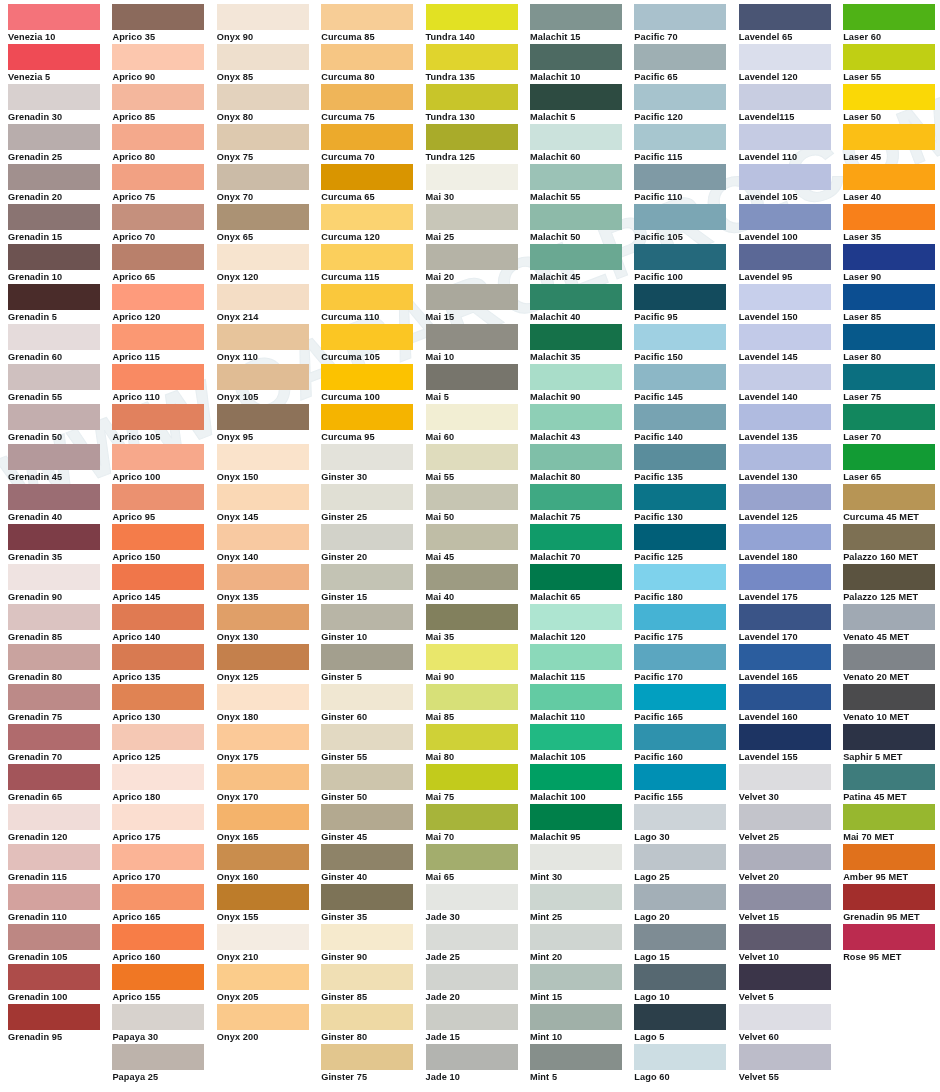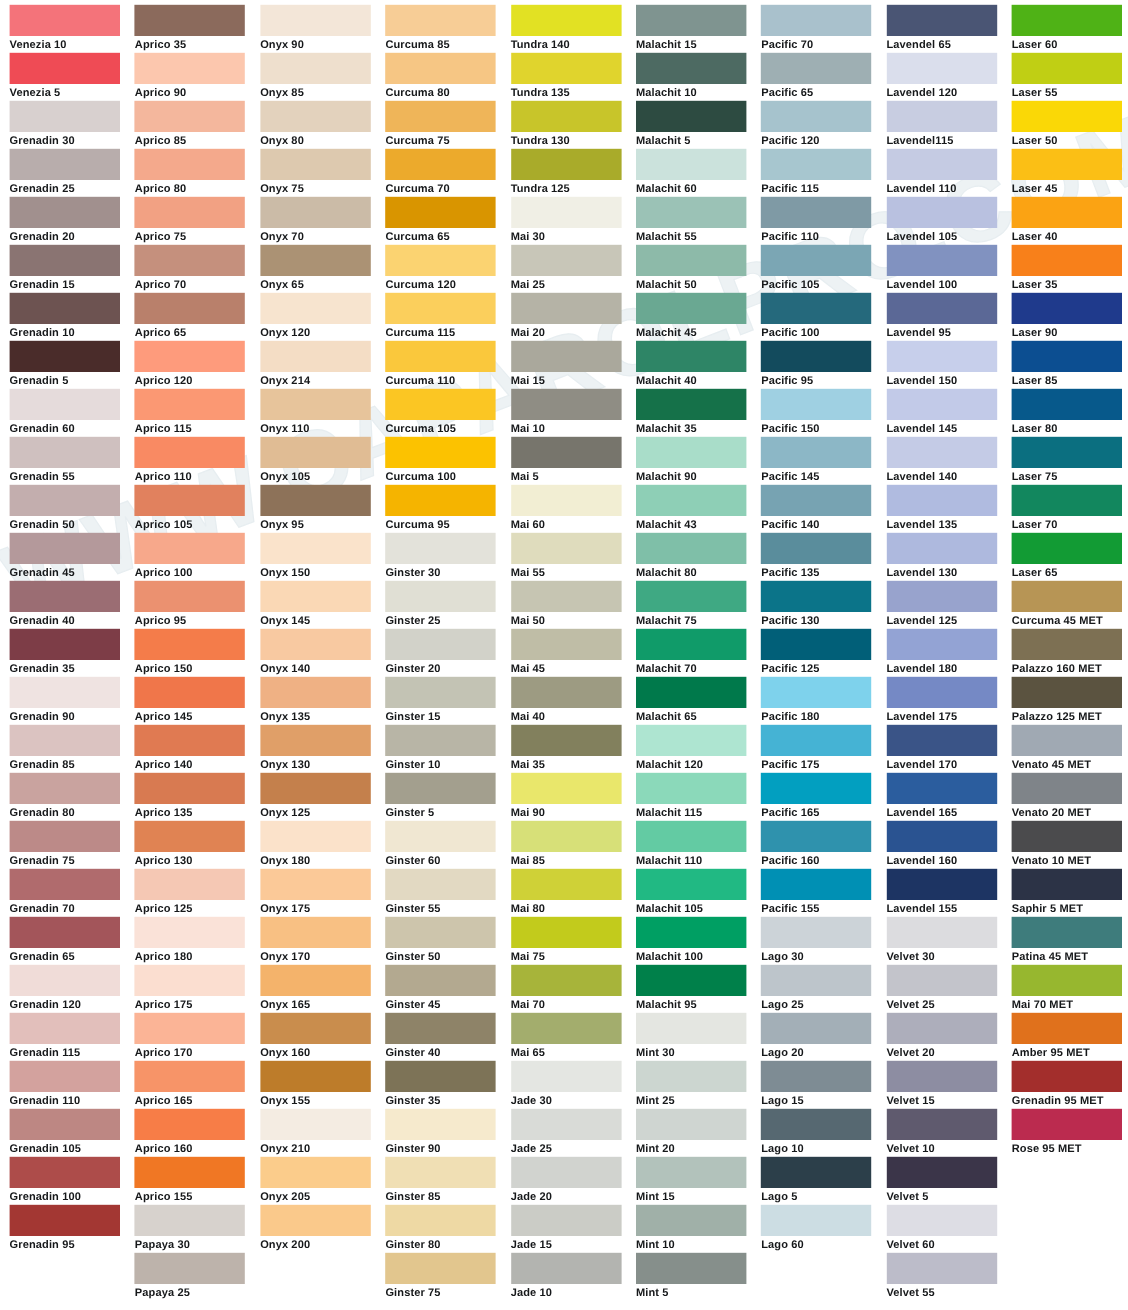--- a/index.html
+++ b/index.html
@@ -790,20 +790,24 @@
         </div>
         <div class="cell">
           <span class="sw" title="#7ed2ec" style="background: rgb(126, 210, 236);"></span>
           <span class="lb">Pacific 180</span>
         </div>
         <div class="cell">
           <span class="sw" title="#45b3d4" style="background: rgb(69, 179, 212);"></span>
           <span class="lb">Pacific 175</span>
         </div>
         <div class="cell">
+          <span class="sw" title="#5ba6c0" style="background: rgb(91, 166, 192);"></span>
+          <span class="lb">Pacific 170</span>
+        </div>
+        <div class="cell">
           <span class="sw" title="#029fc0" style="background: rgb(2, 159, 192);"></span>
           <span class="lb">Pacific 165</span>
         </div>
         <div class="cell">
           <span class="sw" title="#2f92ad" style="background: rgb(47, 146, 173);"></span>
           <span class="lb">Pacific 160</span>
         </div>
         <div class="cell">
           <span class="sw" title="#0090b4" style="background: rgb(0, 144, 180);"></span>
           <span class="lb">Pacific 155</span>

